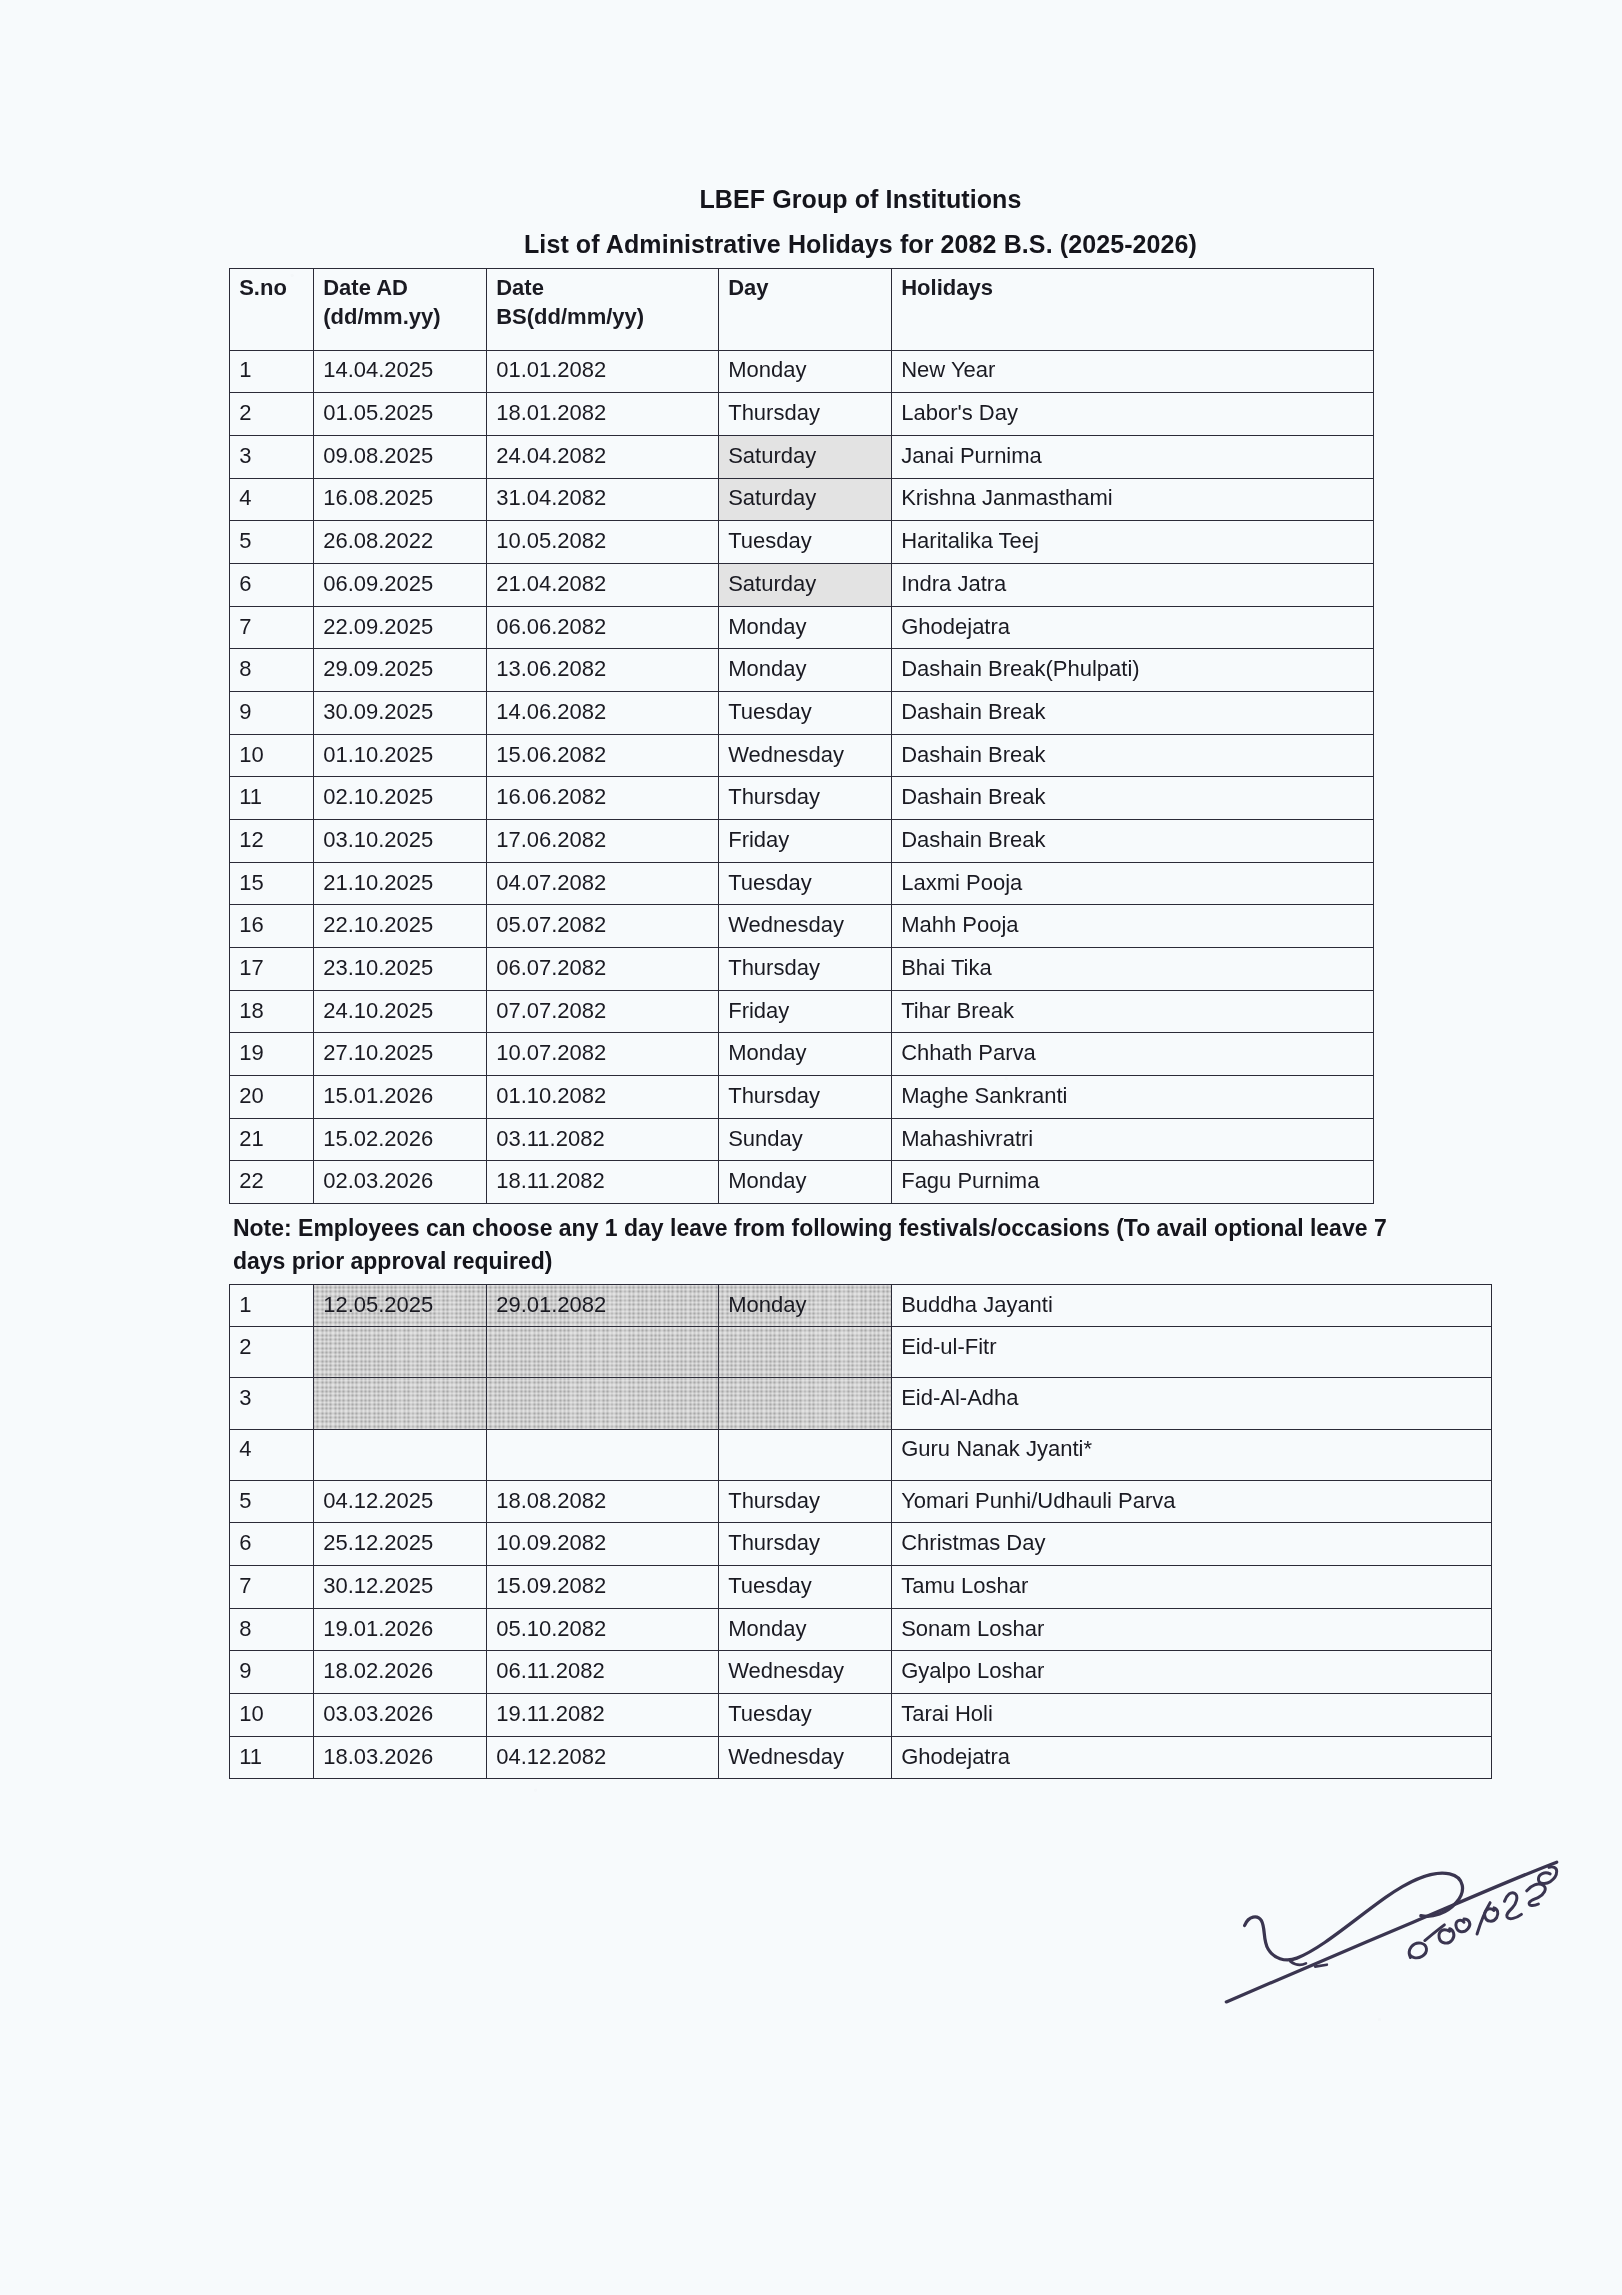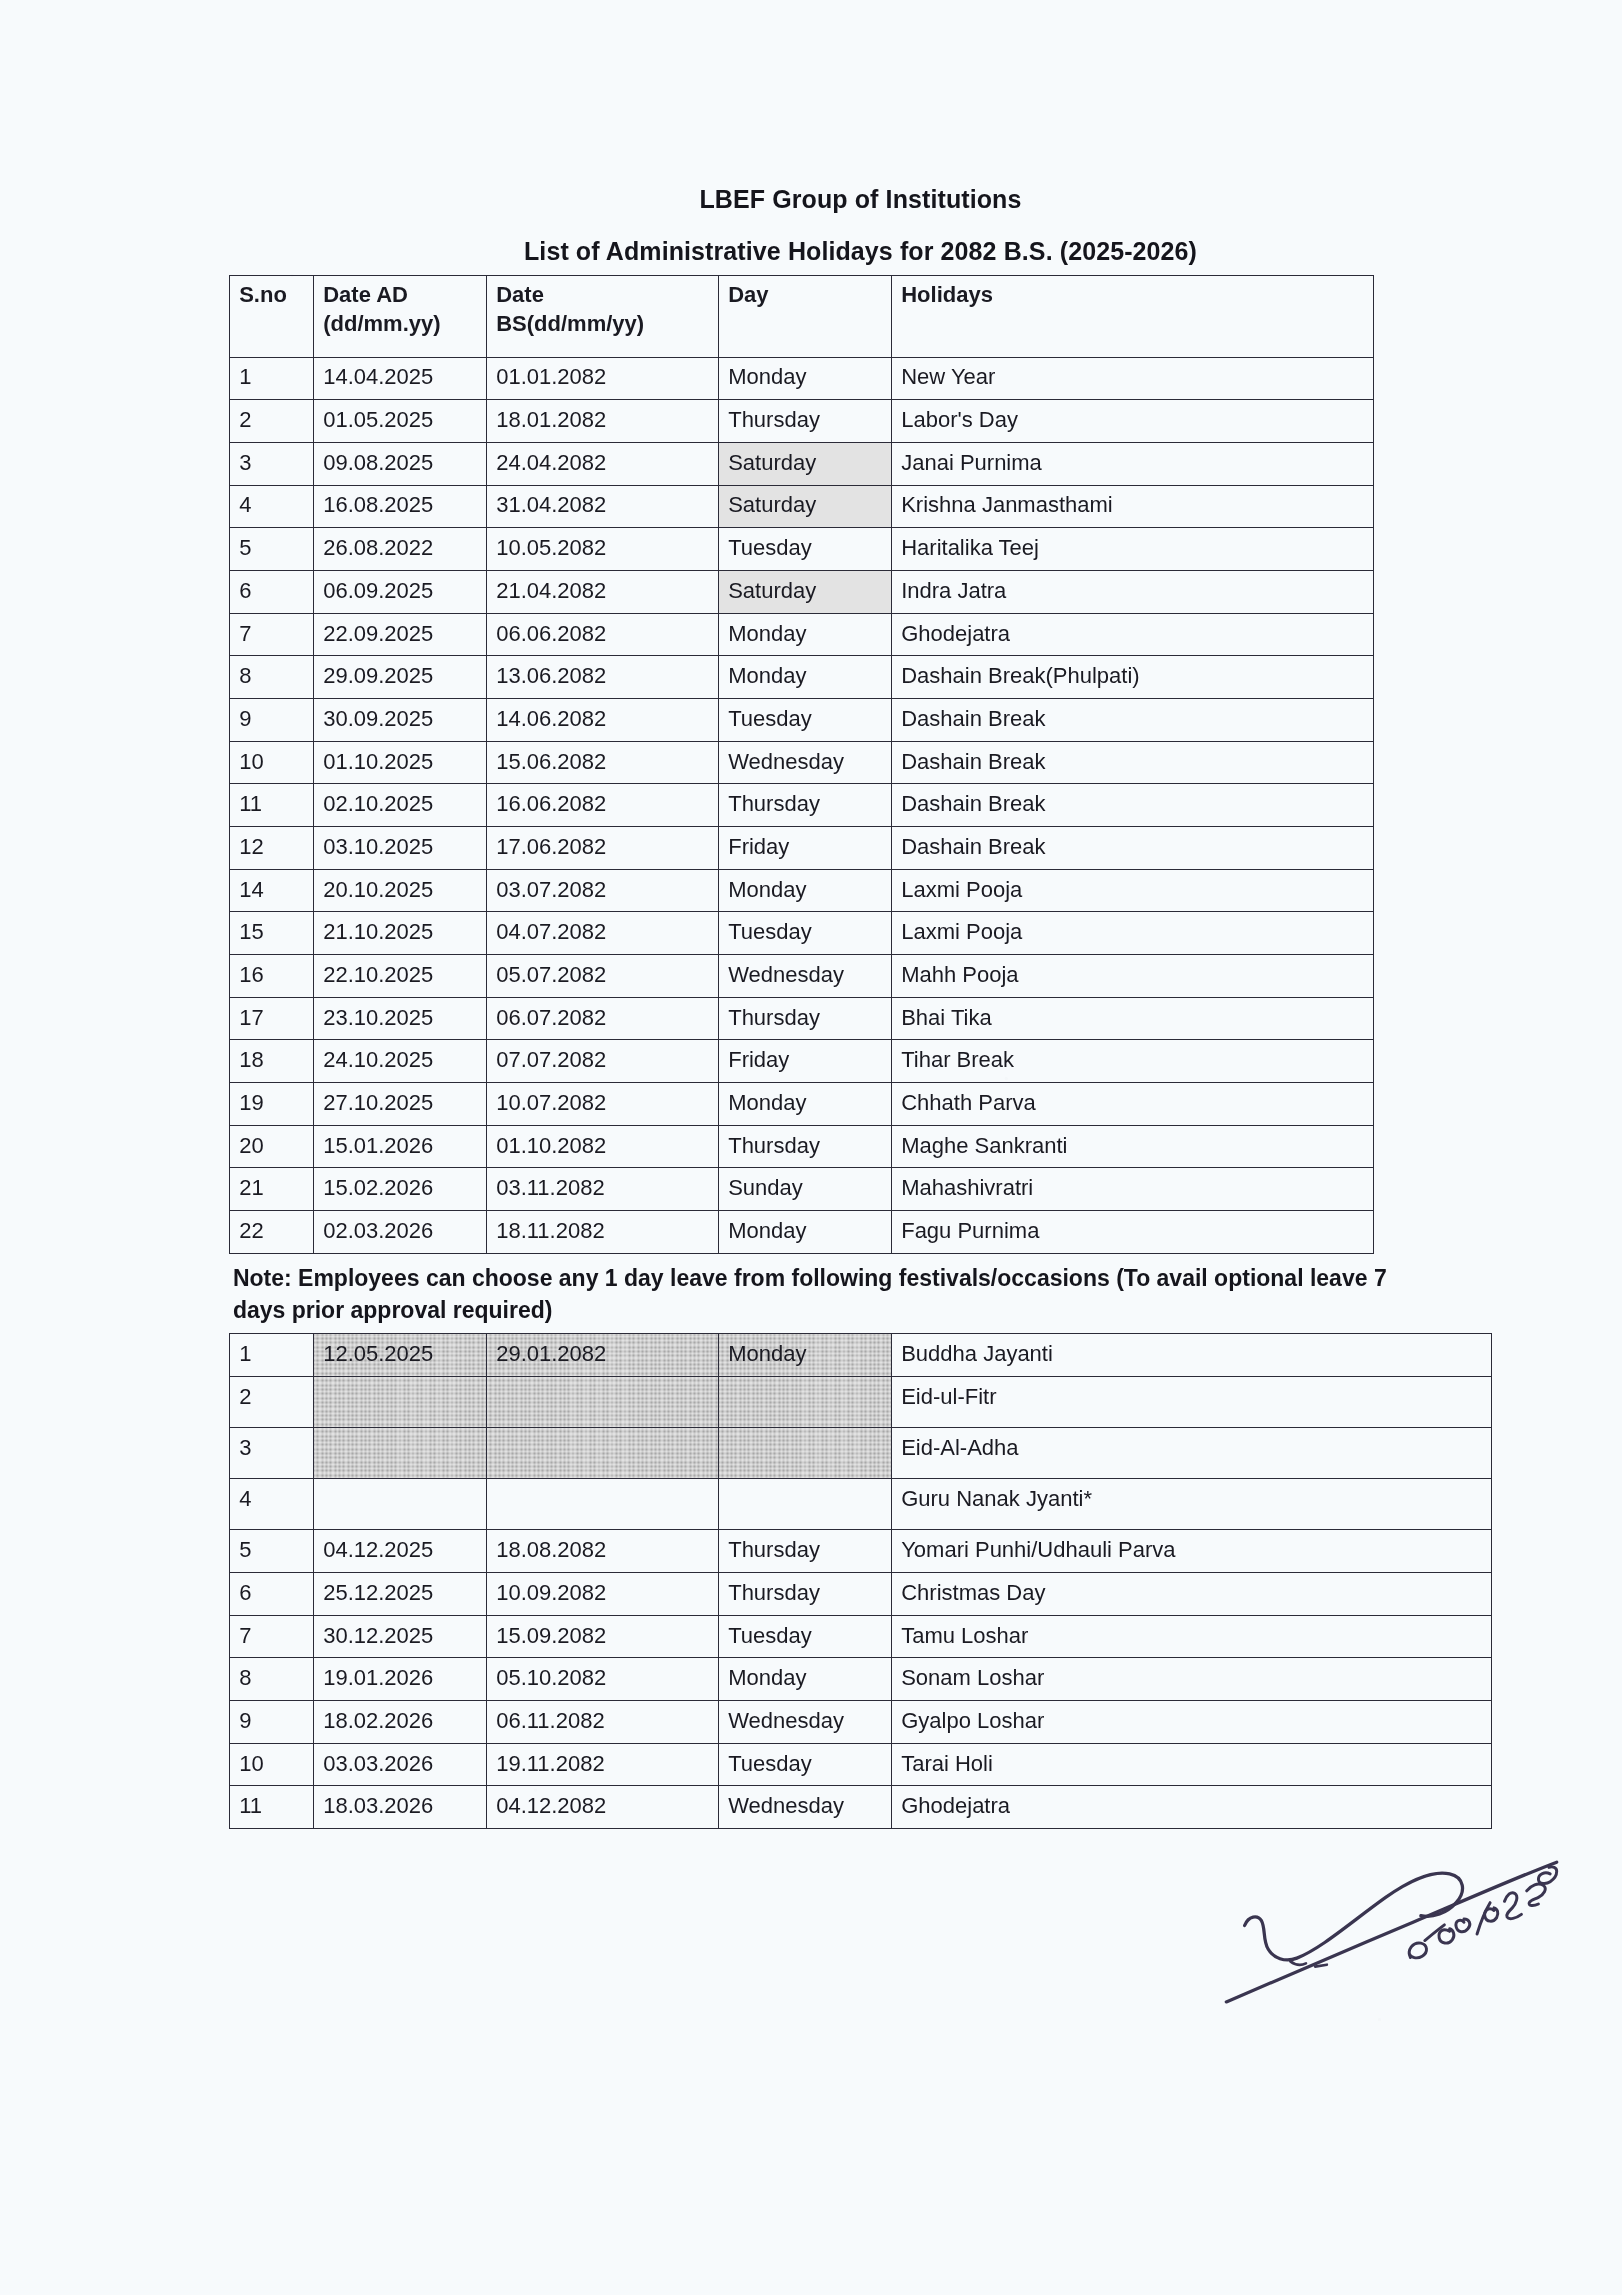--- a/index.html
+++ b/index.html
@@ -49,21 +49,21 @@
     margin-bottom: 6.5px;
   }
   .title-line {
     font-size: 25px;
     font-weight: bold;
     letter-spacing: 0.1px;
     line-height: 1.32;
     color: #15151c;
   }
   .title-line.sub {
-    margin-top: 19px;
+    margin-top: 12px;
   }
 
   table.holiday-table {
     border-collapse: collapse;
     table-layout: fixed;
     font-size: 22px;
     color: #1a1a22;
   }
 
   table.holiday-table td,
@@ -233,27 +233,20 @@
             <td>16.06.2082</td>
             <td>Thursday</td>
             <td>Dashain Break</td>
           </tr>
           <tr>
             <td>12</td>
             <td>03.10.2025</td>
             <td>17.06.2082</td>
             <td>Friday</td>
             <td>Dashain Break</td>
-          </tr>
-          <tr>
-            <td>14</td>
-            <td>20.10.2025</td>
-            <td>03.07.2082</td>
-            <td>Monday</td>
-            <td>Laxmi Pooja</td>
           </tr>
           <tr>
             <td>15</td>
             <td>21.10.2025</td>
             <td>04.07.2082</td>
             <td>Tuesday</td>
             <td>Laxmi Pooja</td>
           </tr>
           <tr>
             <td>16</td>

